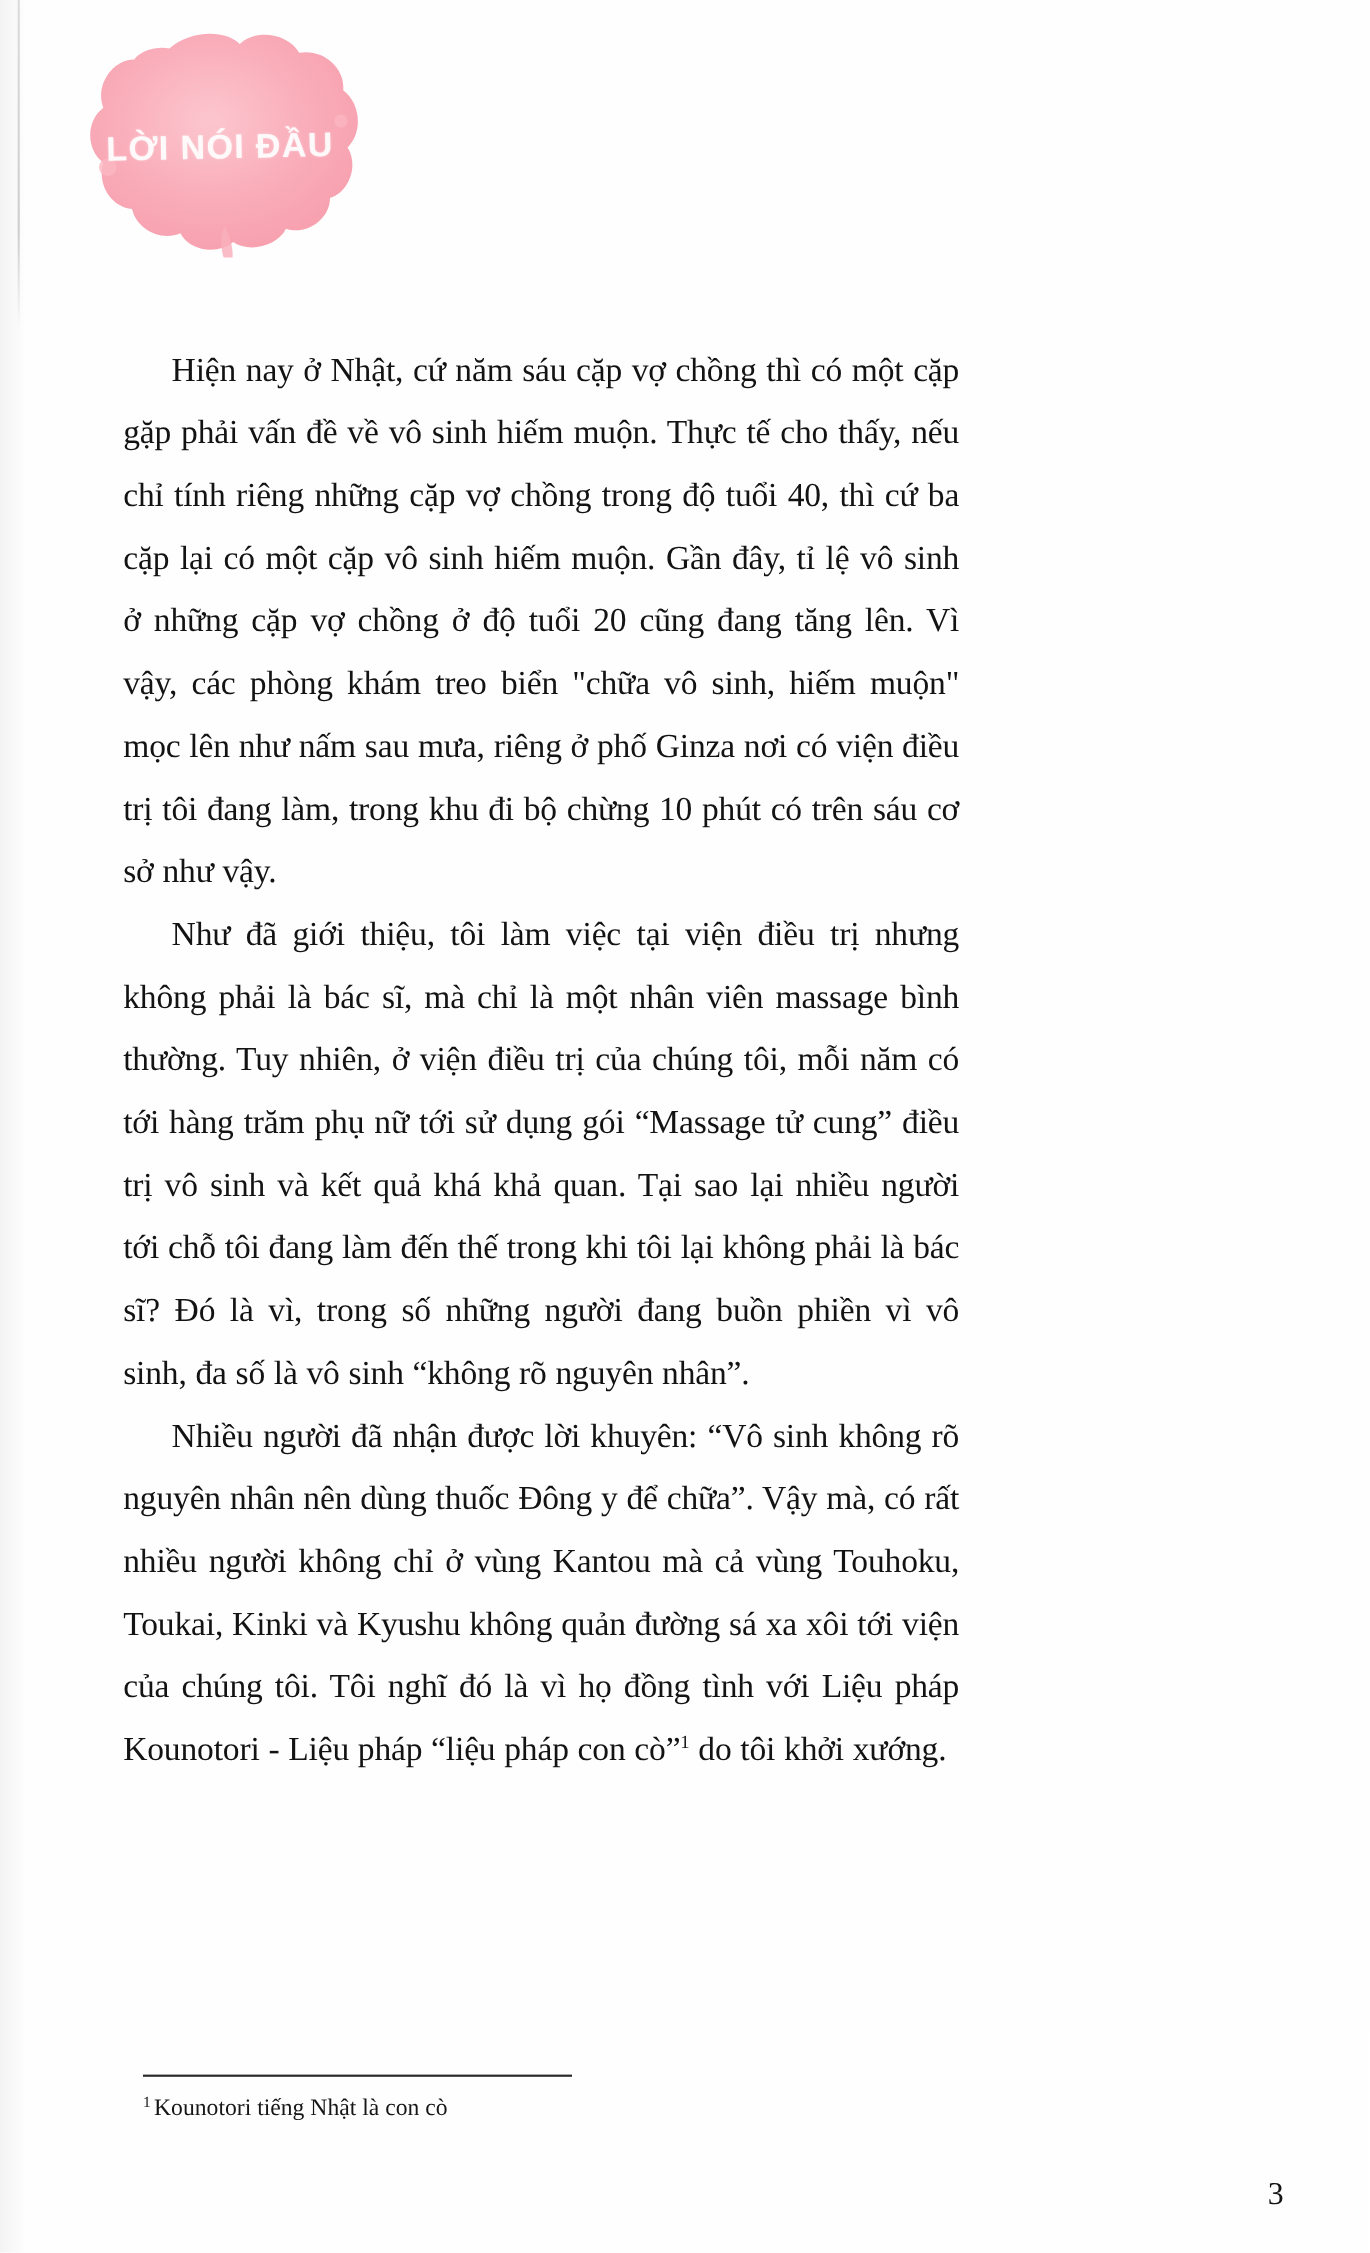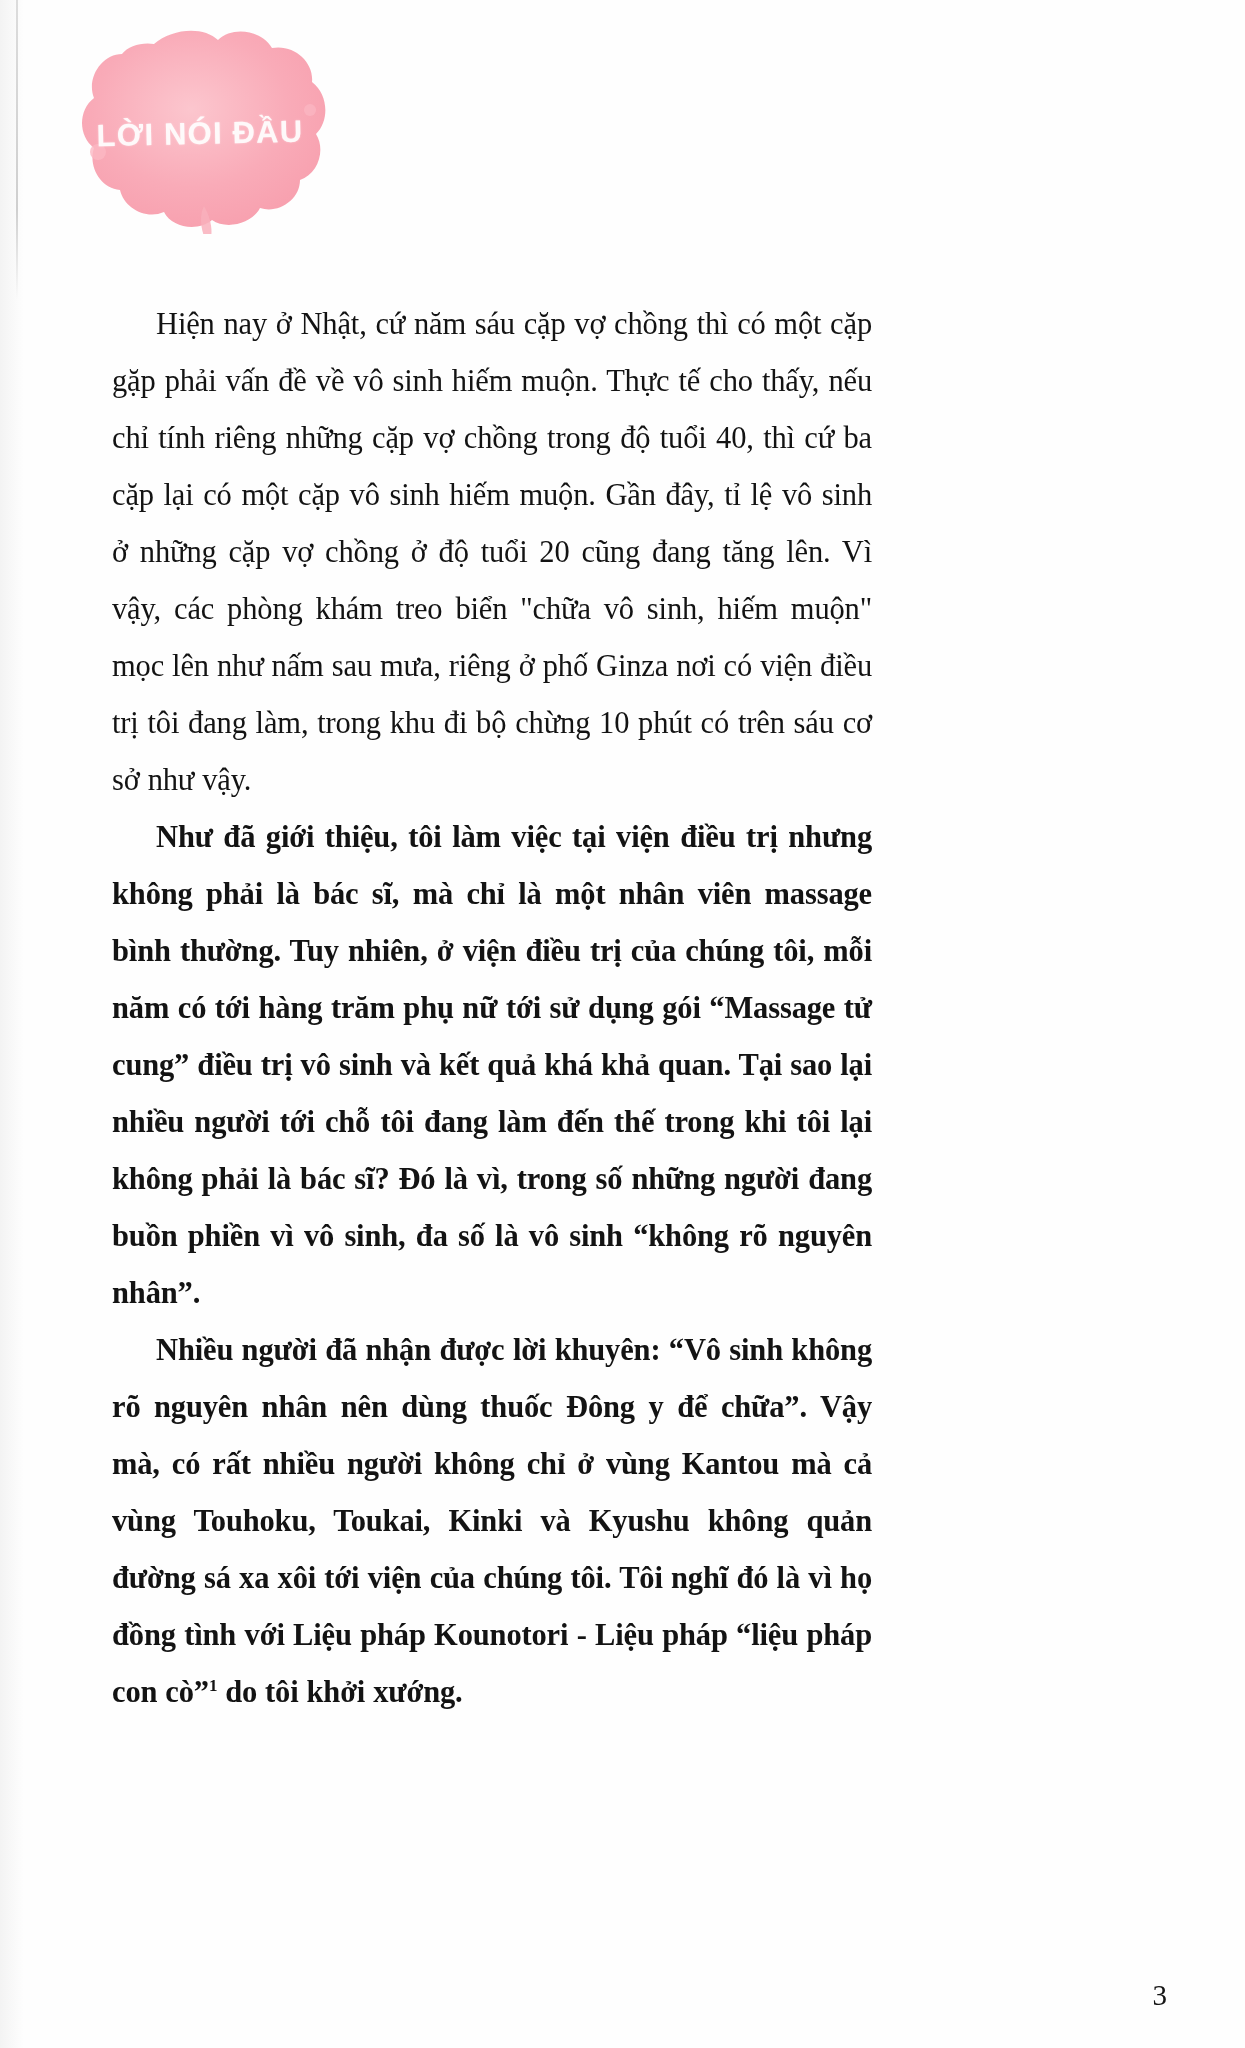--- a/index.html
+++ b/index.html
@@ -70,39 +70,38 @@
     text-shadow: 0 0 2px rgba(255,255,255,0.55);
     opacity: 0.93;
     transform: rotate(-1.2deg);
     white-space: nowrap;
   }
 
   
   .body-col {
     position: absolute;
     left: 112px;
-    top: 296px;
+    top: 308px;
     width: 760px;
   }
 
   p.para {
     margin: 0;
     text-indent: 44px;
     text-align: justify;
     font-size: 30.5px;
     line-height: 57px;
     font-family: "Liberation Serif", "DejaVu Serif", serif;
     letter-spacing: -0.15px;
     word-spacing: 0.5px;
     color: #131313;
   }
 
   p.para + p.para {
     margin-top: 0;
-    font-weight: bold;
   }
 
   sup.fn-ref {
     font-size: 17px;
     vertical-align: super;
     line-height: 0;
   }
 
   
   .footnote-area {
@@ -190,16 +189,20 @@
 
     <p class="para">Hiện nay ở Nhật, cứ năm sáu cặp vợ chồng thì có một cặp gặp phải vấn đề về vô sinh hiếm muộn. Thực tế cho thấy, nếu chỉ tính riêng những cặp vợ chồng trong độ tuổi 40, thì cứ ba cặp lại có một cặp vô sinh hiếm muộn. Gần đây, tỉ lệ vô sinh ở những cặp vợ chồng ở độ tuổi 20 cũng đang tăng lên. Vì vậy, các phòng khám treo biển "chữa vô sinh, hiếm muộn" mọc lên như nấm sau mưa, riêng ở phố Ginza nơi có viện điều trị tôi đang làm, trong khu đi bộ chừng 10 phút có trên sáu cơ sở như vậy.</p>
 
     <p class="para">Như đã giới thiệu, tôi làm việc tại viện điều trị nhưng không phải là bác sĩ, mà chỉ là một nhân viên massage bình thường. Tuy nhiên, ở viện điều trị của chúng tôi, mỗi năm có tới hàng trăm phụ nữ tới sử dụng gói “Massage tử cung” điều trị vô sinh và kết quả khá khả quan. Tại sao lại nhiều người tới chỗ tôi đang làm đến thế trong khi tôi lại không phải là bác sĩ? Đó là vì, trong số những người đang buồn phiền vì vô sinh, đa số là vô sinh “không rõ nguyên nhân”.</p>
 
     <p class="para"><span>Nhiều người đã nhận được lời khuyên: “Vô sinh không rõ nguyên nhân nên dùng thuốc Đông y để chữa”. Vậy mà, có rất nhiều người không chỉ ở vùng Kantou mà cả vùng Touhoku, Toukai, Kinki và Kyushu không quản đường sá xa xôi tới viện của chúng tôi. Tôi nghĩ đó là vì họ đồng tình với Liệu pháp Kounotori - Liệu pháp “liệu pháp con cò”</span><sup class="fn-ref">1</sup><span> do tôi khởi xướng.</span></p>
 
 
   </div>
 
+  <div class="footnote-area">
+    <div class="footnote-rule"></div>
+    <div class="footnote-text"><sup>1</sup><span>Kounotori tiếng Nhật là con cò</span></div>
+  </div>
 
   <div class="page-number">3</div>
 
 </div>
 
 </body></html>

